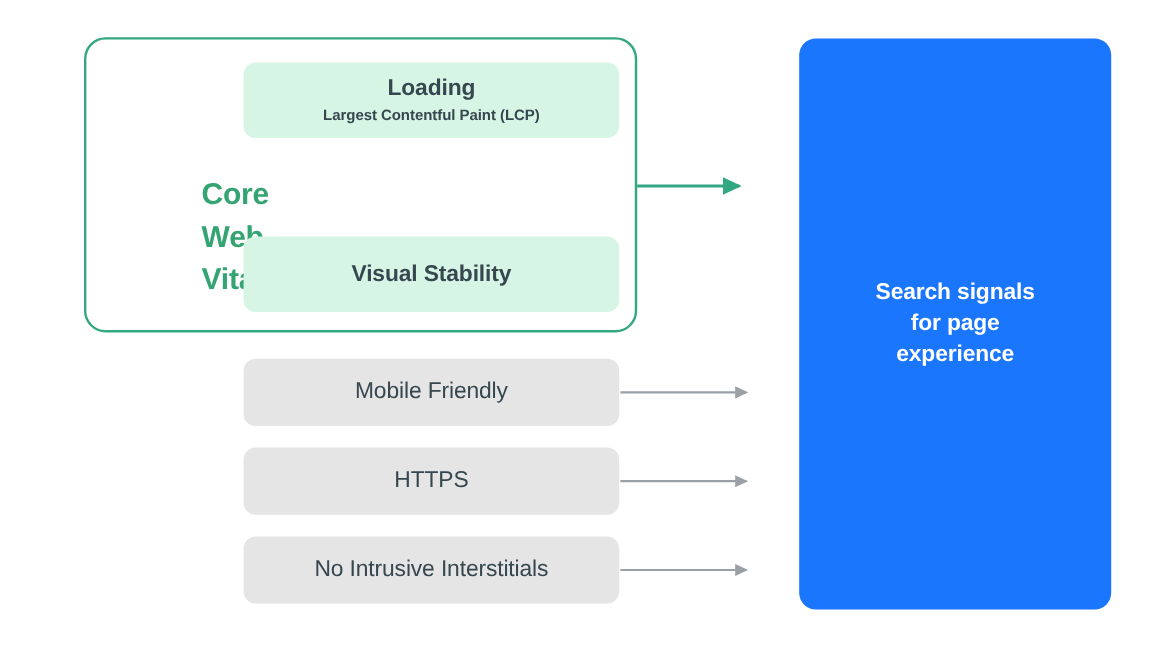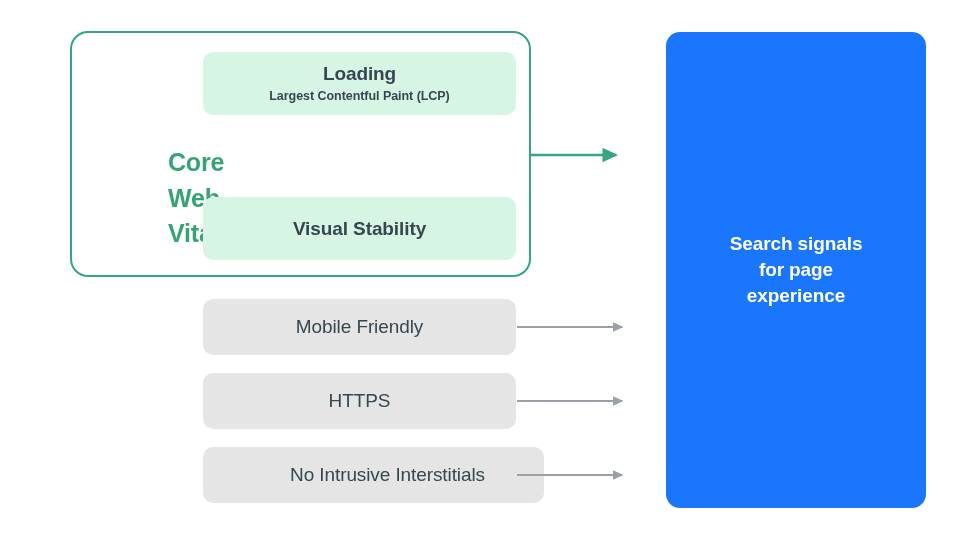--- a/index.html
+++ b/index.html
@@ -89,21 +89,21 @@
     width: 313px;
     height: 56px;
     background: #e5e5e6;
     border-radius: 10px;
     display: flex;
     align-items: center;
     justify-content: center;
   }
   .pill-gray.g1 { top: 299px; }
   .pill-gray.g2 { top: 373px; }
-  .pill-gray.g3 { top: 447px; padding-left: 28px; }
+  .pill-gray.g3 { top: 447px; }
 
   .gray-title {
     color: #37474f;
     font-size: 19px;
     font-weight: normal;
     line-height: 1.15;
     letter-spacing: -0.1px;
   }
 
   

